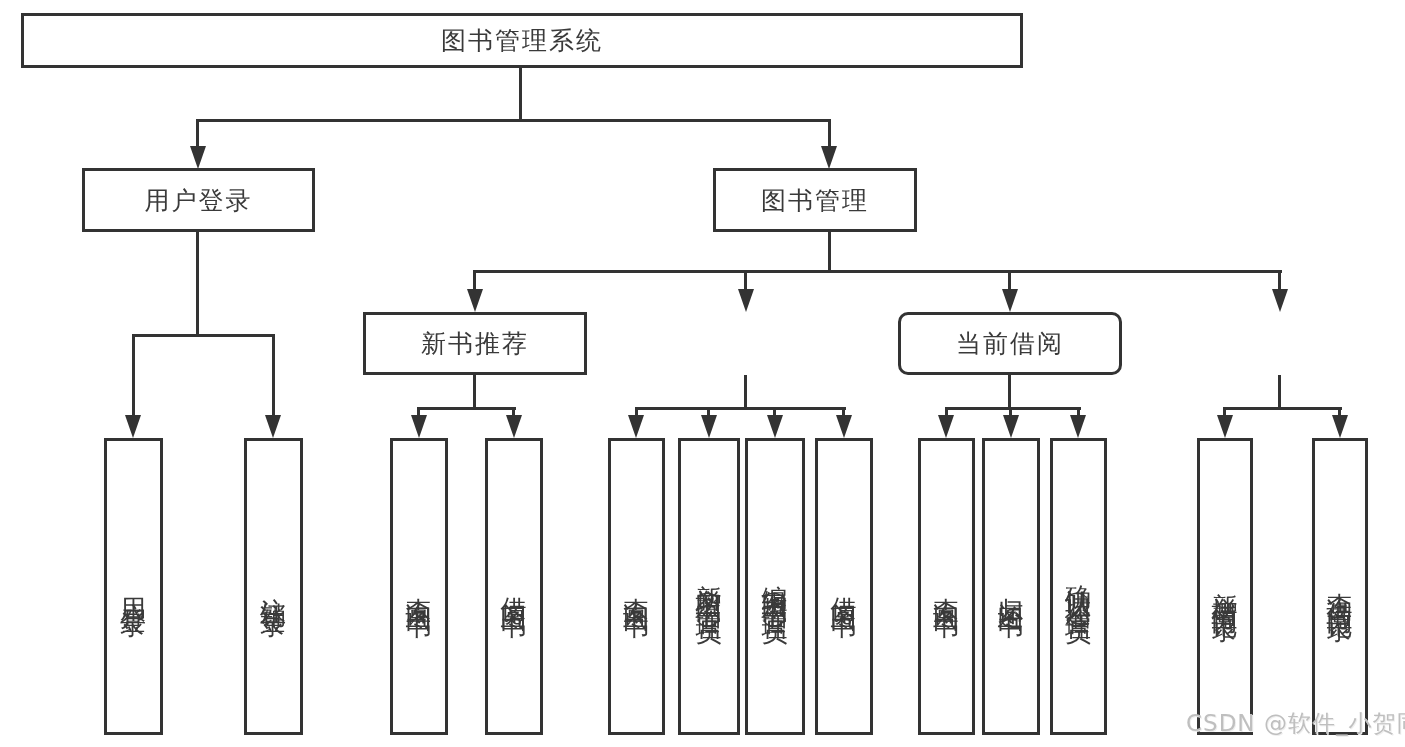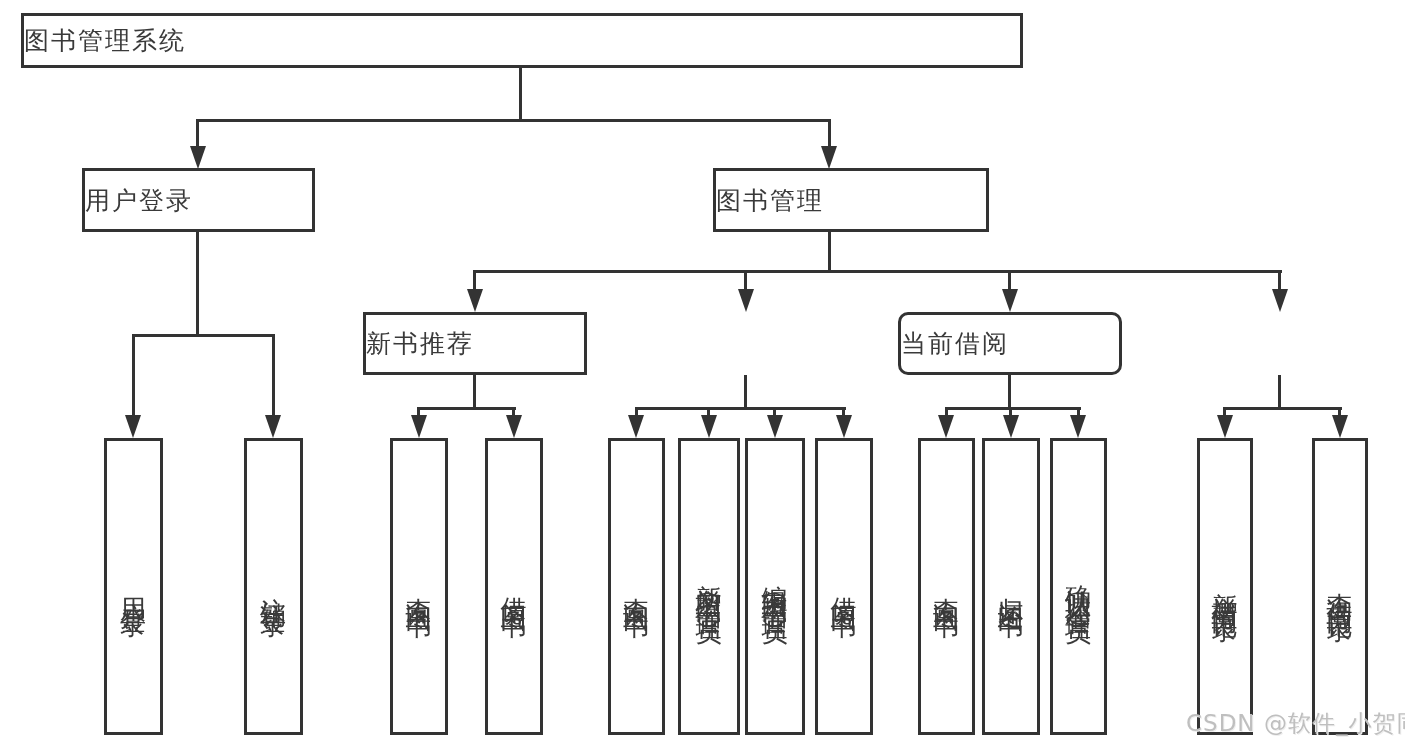--- a/index.html
+++ b/index.html
@@ -2,21 +2,21 @@
 <html><head>
 <meta charset="utf-8">
 <style>
   html,body{margin:0;padding:0;background:#ffffff;}
   .canvas{
     position:relative;width:1405px;height:747px;background:#ffffff;
     font-family:"DejaVu Sans","Liberation Sans",sans-serif;overflow:hidden;
   }
   .box{
     position:absolute;box-sizing:border-box;border:3px solid #333333;background:#ffffff;
-    display:flex;align-items:center;
+    display:flex;align-items:center;justify-content:center;
   }
   .box .hlabel{
     font-size:25px;color:#3a3a3a;letter-spacing:2px;white-space:nowrap;
   }
   .leaf{
     position:absolute;box-sizing:border-box;border:3px solid #333333;background:#ffffff;
     top:438px;height:297px;display:flex;align-items:center;justify-content:center;
   }
   .vtext{
     writing-mode:vertical-rl;text-orientation:mixed;
@@ -47,21 +47,21 @@
   <div class="vline" style="left:519px;top:66px;height:56px;"></div>
   <div class="hline" style="left:196px;top:119px;width:635px;"></div>
   <div class="vline" style="left:196px;top:119px;height:30px;"></div>
   <div class="arr" style="left:190px;top:146px;"></div>
   <div class="vline" style="left:828px;top:119px;height:30px;"></div>
   <div class="arr" style="left:821px;top:146px;"></div>
 
   <div class="box" style="left:82px;top:168px;width:233px;height:64px;">
     <span class="hlabel">用户登录</span>
   </div>
-  <div class="box" style="left:713px;top:168px;width:276px;height:64px;">
+  <div class="box" style="left:713px;top:168px;width:204px;height:64px;">
     <span class="hlabel">图书管理</span>
   </div>
 
   <div class="vline" style="left:196px;top:232px;height:104px;"></div>
   <div class="hline" style="left:132px;top:334px;width:143px;"></div>
   <div class="vline" style="left:132px;top:334px;height:84px;"></div>
   <div class="arr" style="left:125px;top:415px;"></div>
   <div class="vline" style="left:272px;top:334px;height:84px;"></div>
   <div class="arr" style="left:265px;top:415px;"></div>
 

